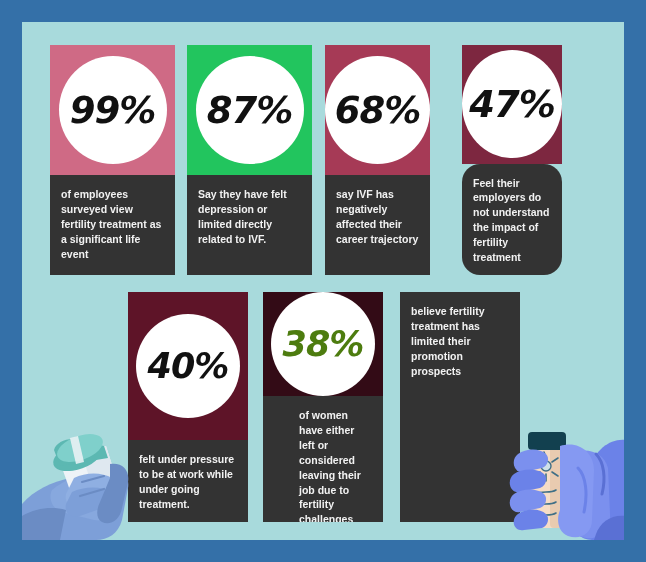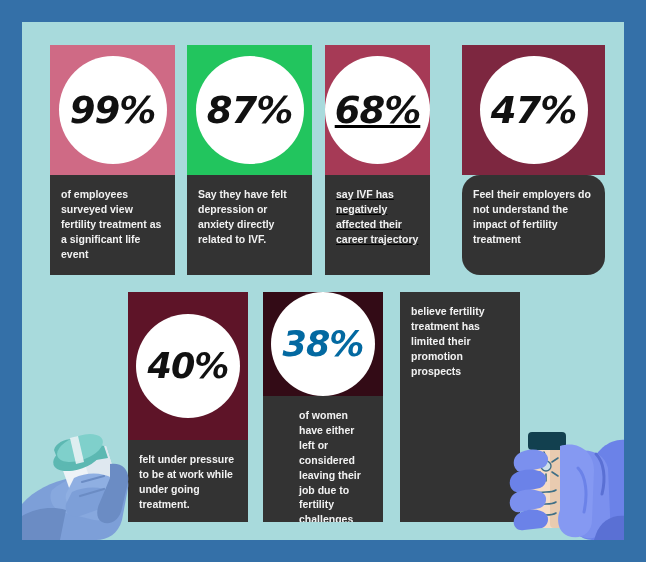--- a/index.html
+++ b/index.html
@@ -95,54 +95,54 @@
       </div>
       <div class="caption" style="background: rgb(51, 51, 51); color: rgb(242, 242, 242);">of employees surveyed view fertility treatment as a significant life event</div>
     </div>
 
     <div class="card row-top" style="left:165px;top:23px;width:125px;height:230px;">
       <div class="stat" style="background:#22c55e;">
         <div class="circle" style="background: rgb(255, 255, 255);">
           <span class="pct" style="color: rgb(17, 17, 17);">87%</span>
         </div>
       </div>
-      <div class="caption" style="background: rgb(51, 51, 51); color: rgb(242, 242, 242);">Say they have felt depression or anxiety directly related to IVF.</div>
-    </div>
-
-    <div class="card row-top" style="left:303px;top:23px;width:105px;height:230px;text-decoration:underline;">
+      <div class="caption" style="background: rgb(51, 51, 51); color: rgb(242, 242, 242);">Say they have felt depression or limited directly related to IVF.</div>
+    </div>
+
+    <div class="card row-top" style="left:303px;top:23px;width:105px;height:230px;">
       <div class="stat" style="background:#a63a56;">
         <div class="circle" style="background: rgb(255, 255, 255);">
           <span class="pct" style="color: rgb(17, 17, 17);">68%</span>
         </div>
       </div>
       <div class="caption" style="background: rgb(51, 51, 51); color: rgb(242, 242, 242);">say IVF has negatively affected their career trajectory</div>
     </div>
 
-    <div class="card row-top" style="left:440px;top:23px;width:143px;height:230px;">
+    <div class="card row-top" style="left:440px;top:23px;width:100px;height:230px;">
       <div class="stat" style="background:#7d2740;">
         <div class="circle" style="background: rgb(255, 255, 255);">
           <span class="pct" style="color: rgb(17, 17, 17);">47%</span>
         </div>
       </div>
       <div class="caption" style="background: rgb(51, 51, 51); color: rgb(242, 242, 242); border-radius: 18px;">Feel their employers do not understand the impact of fertility treatment</div>
     </div>
 
     <div class="card row-bot" style="left:106px;top:270px;width:120px;height:230px;">
       <div class="stat" style="background:#5e1428;">
         <div class="circle" style="background: rgb(255, 255, 255);">
           <span class="pct" style="color: rgb(17, 17, 17);">40%</span>
         </div>
       </div>
       <div class="caption" style="background: rgb(51, 51, 51); color: rgb(242, 242, 242);">felt under pressure to be at work while under going treatment.</div>
     </div>
 
     <div class="card row-bot" style="left:241px;top:270px;width:120px;height:230px;">
       <div class="stat" style="background:#330b16;">
         <div class="circle" style="background: rgb(255, 255, 255);">
-          <span class="pct" style="color: #0369a1;">38%</span>
+          <span class="pct" style="color: #4d7c0f;">38%</span>
         </div>
       </div>
       <div class="caption" style="background: rgb(51, 51, 51); color: rgb(242, 242, 242); padding-left: 36px;">of women have either left or considered leaving their job due to fertility challenges</div>
     </div>
 
     <div class="card row-bot" style="left:378px;top:270px;width:120px;height:230px;">
       <div class="caption" style="background: rgb(51, 51, 51); color: rgb(242, 242, 242);">believe fertility treatment has limited their promotion prospects</div>
     </div>
 
     <div class="hand" style="left:0px;top:390px;width:130px;height:128px;">

